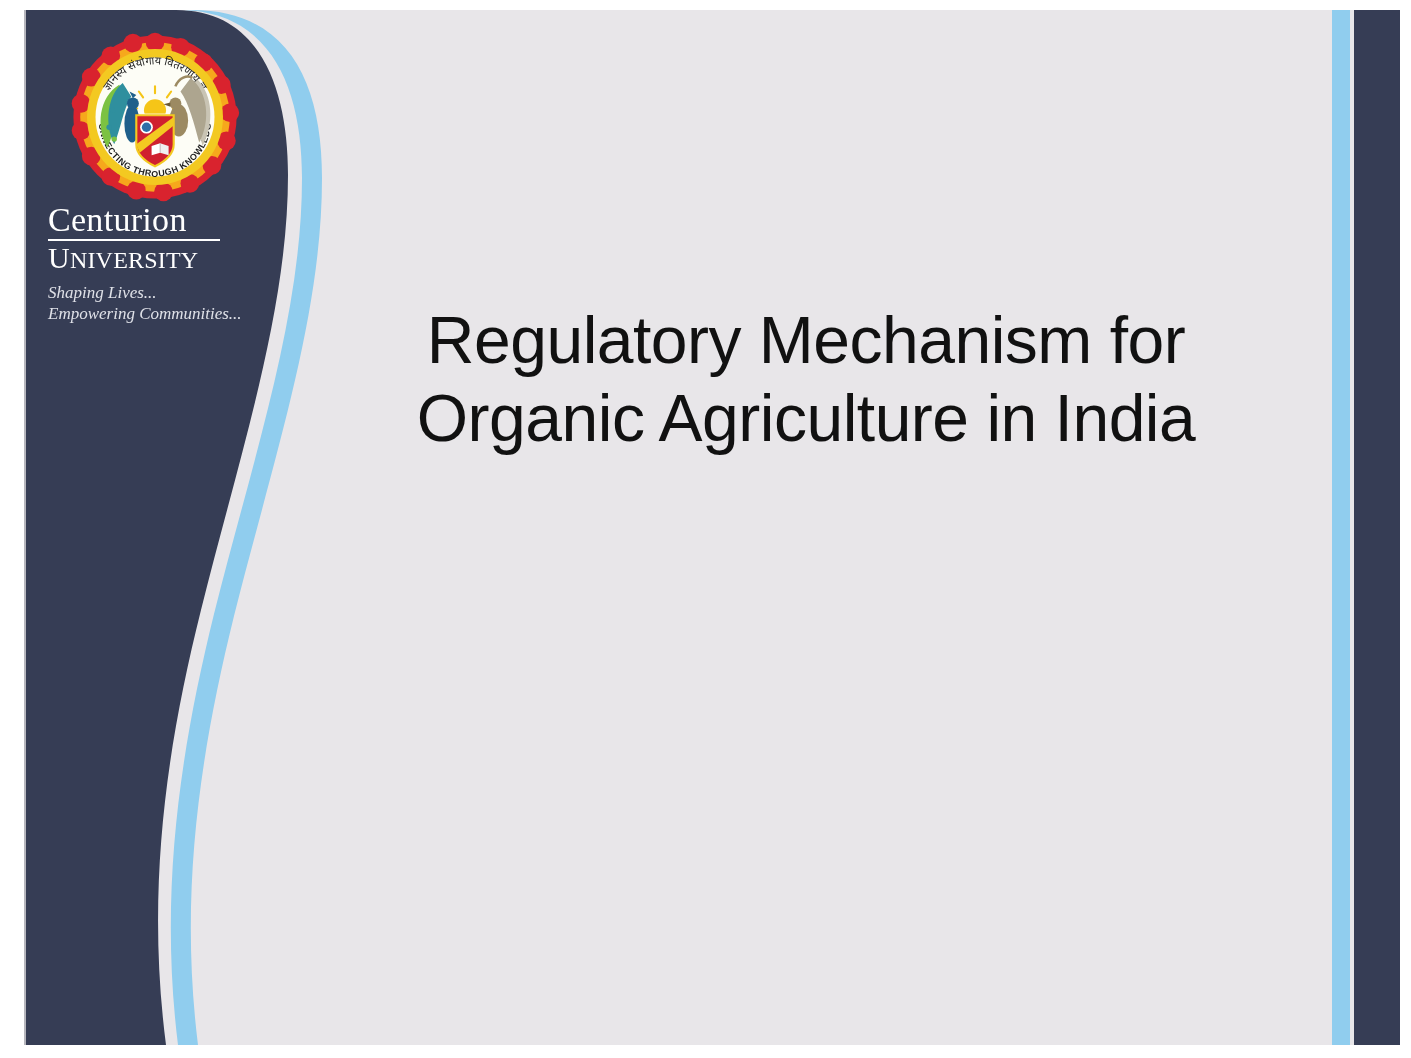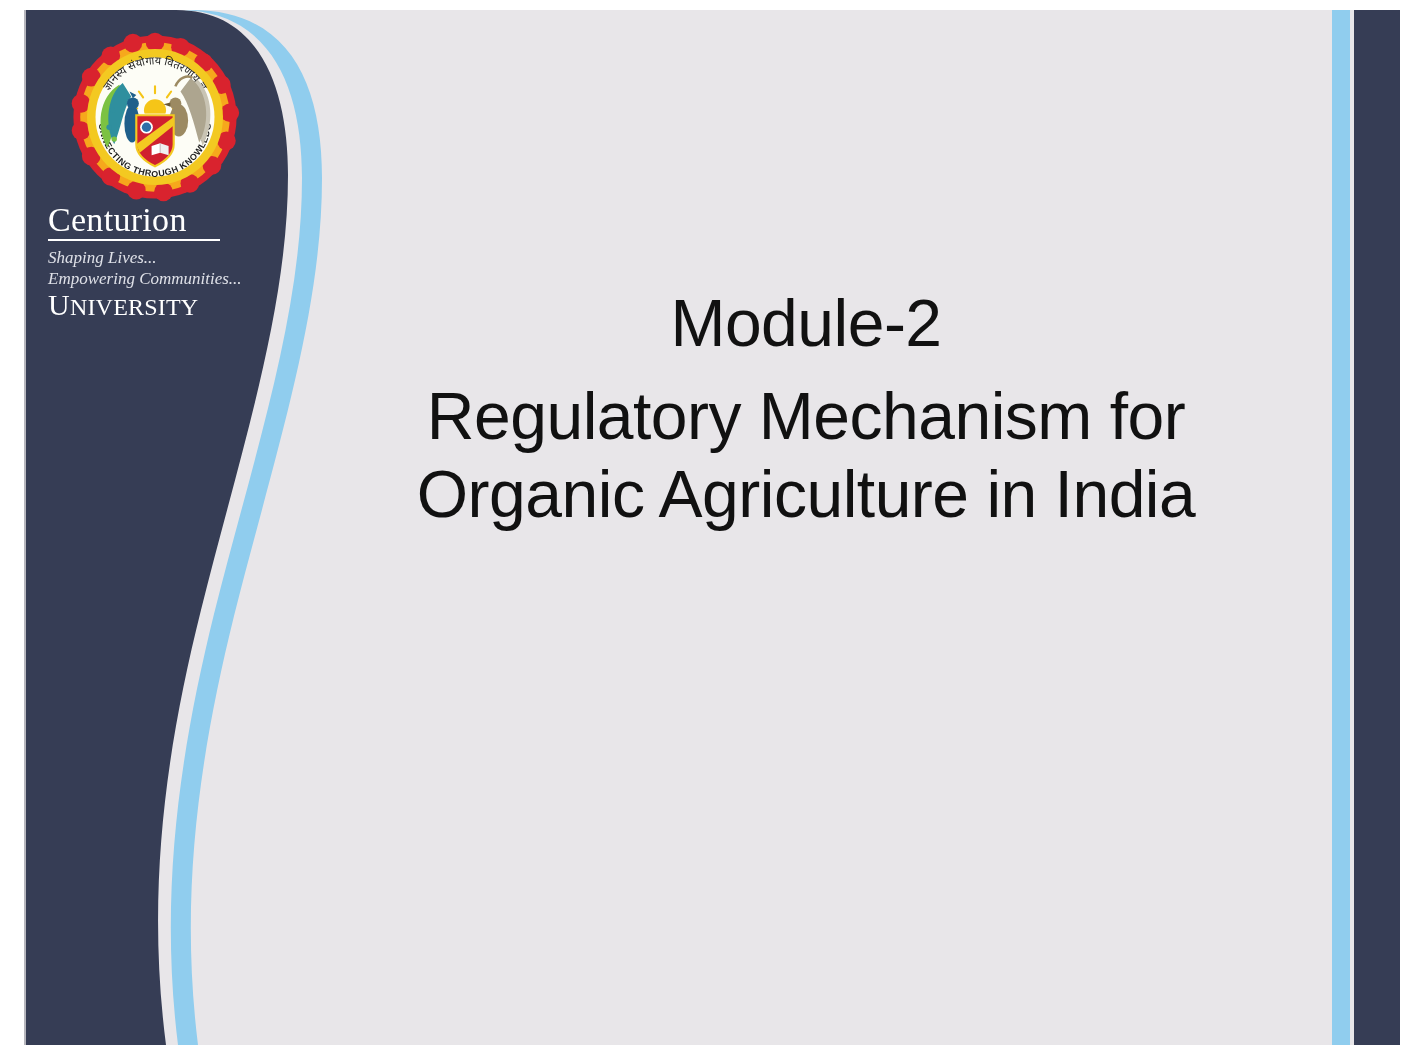--- a/index.html
+++ b/index.html
@@ -202,30 +202,29 @@
             <path d="M96,134 L106,131 L106,142 L96,145 Z" fill="#ffffff"></path>
             <path d="M106,131 L116,134 L116,145 L106,142 Z" fill="#f0f0f0"></path>
             <line x1="106" y1="131" x2="106" y2="142" stroke="#b8b8b8" stroke-width="1"></line>
           </g>
         </g>
       </svg>
     </div>
 
     <div id="brand-name">Centurion</div>
     <div id="brand-name-underline"></div>
+    <div id="brand-sub">
+      <span>U</span><span class="small">NIVERSITY</span>
+    </div>
     <div id="tagline">
       <div>Shaping Lives...</div>
       <div>Empowering Communities...</div>
     </div>
-    <div id="brand-sub">
-      <span>U</span><span class="small">NIVERSITY</span>
-    </div>
   </div>
 
   <div id="title-block">
-    <div id="module-line">Module-2</div>
     <div id="subject-line">
       <div>Regulatory Mechanism for</div>
       <div>Organic Agriculture in India</div>
     </div>
   </div>
 
 </div>
 
 </body></html>

